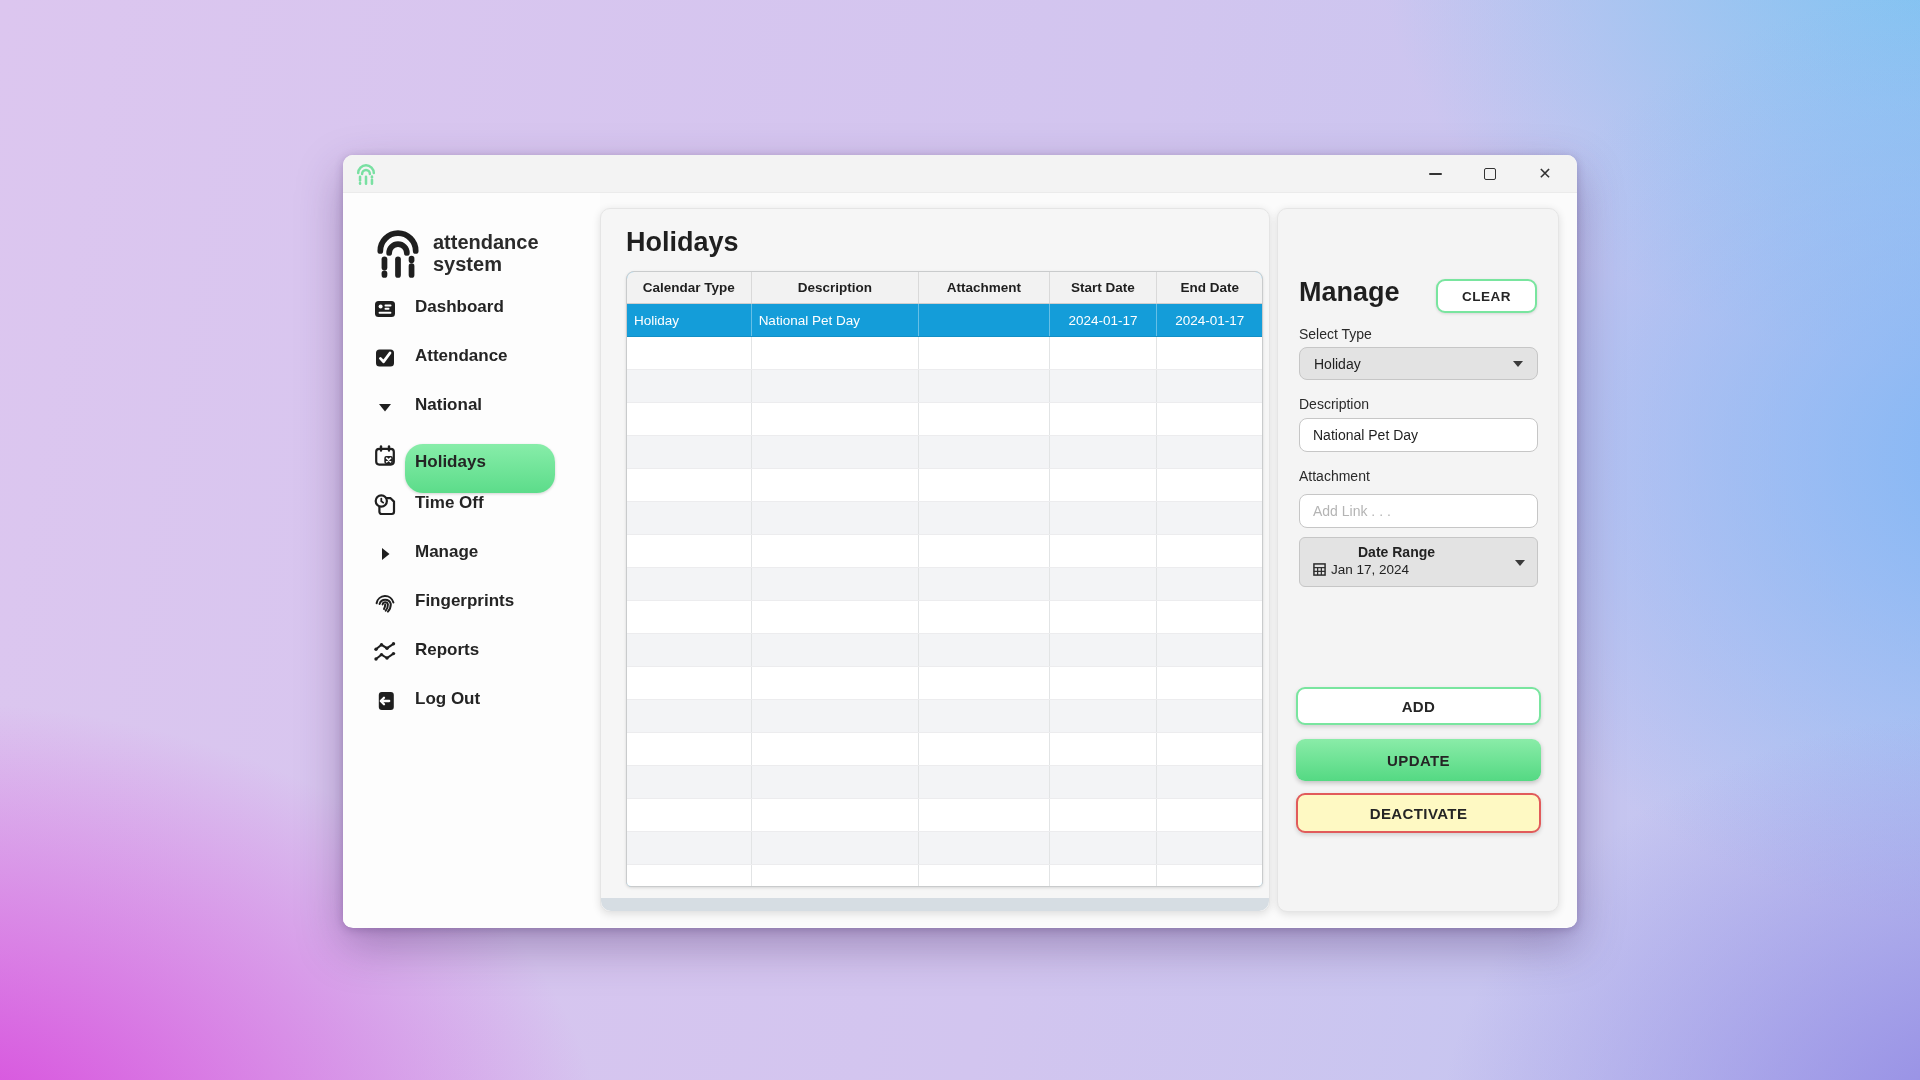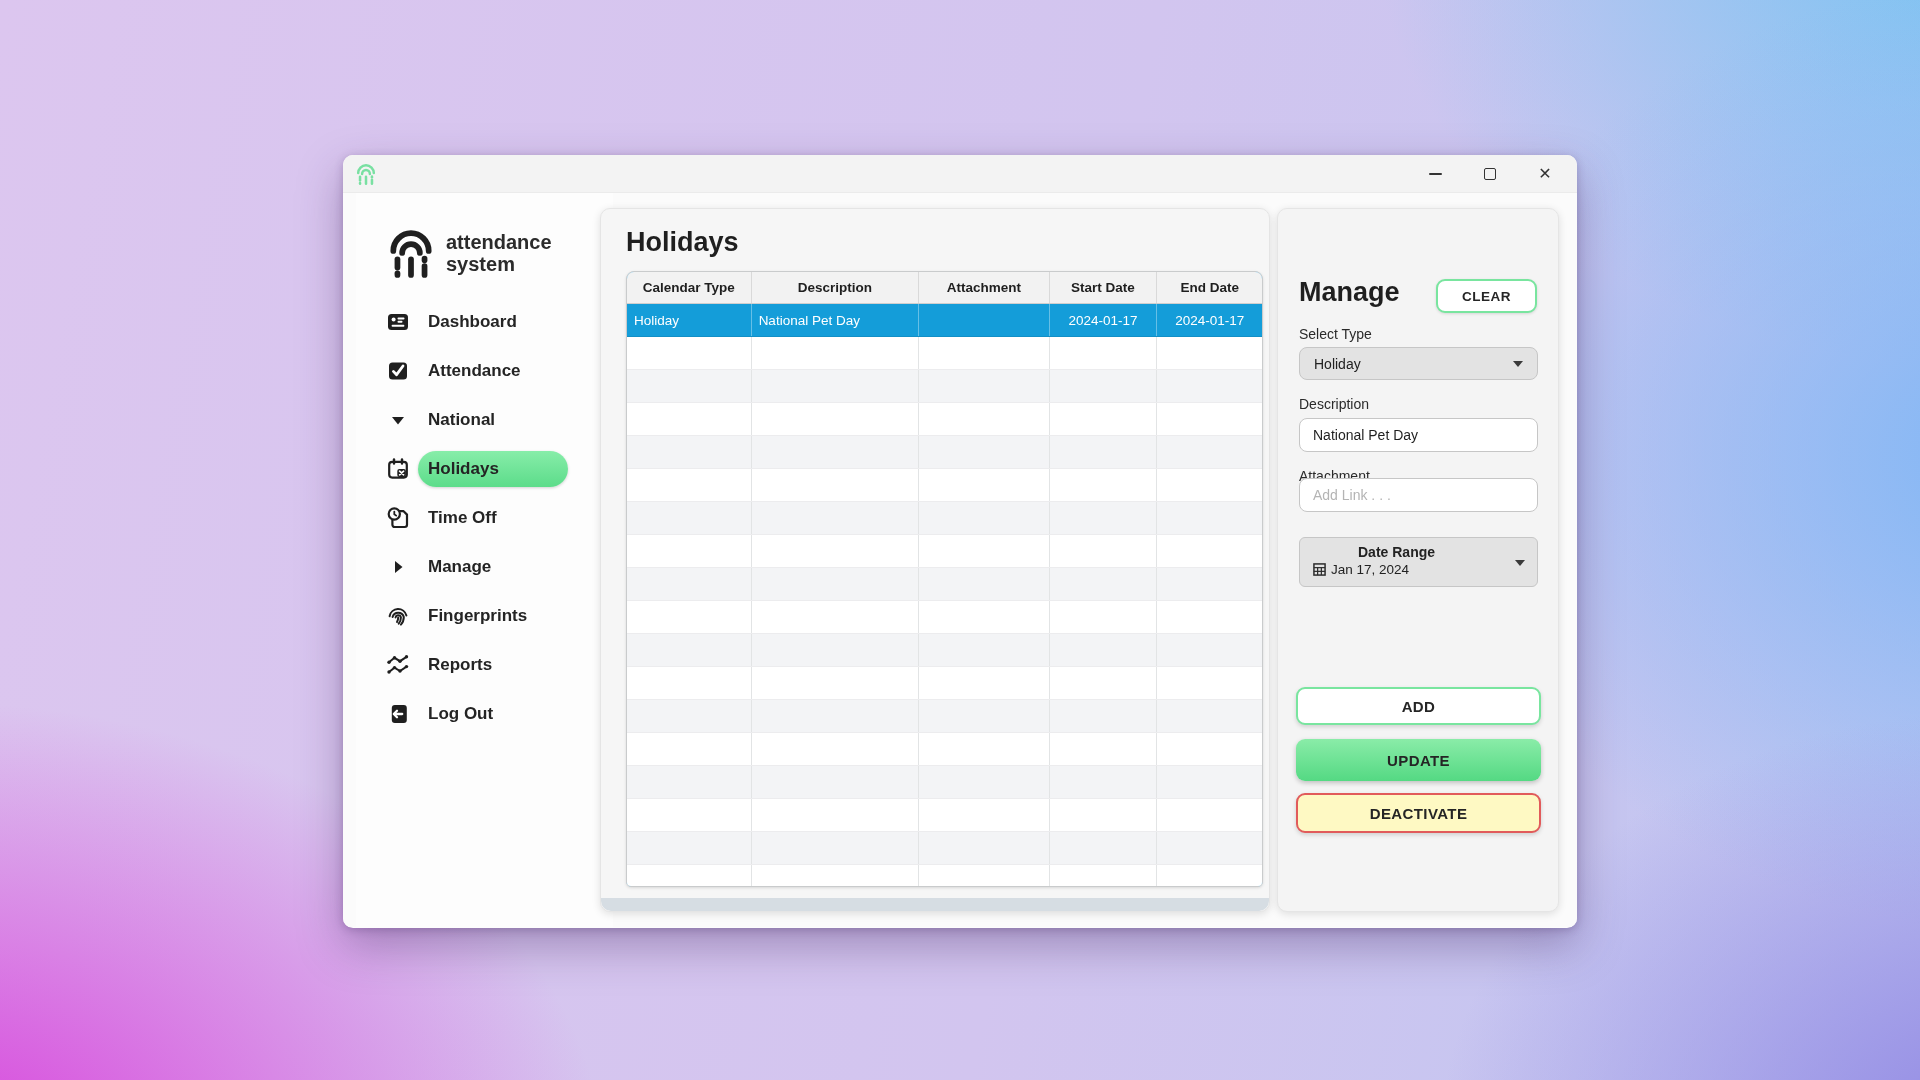--- a/index.html
+++ b/index.html
@@ -26,26 +26,26 @@
   }
   .titlebar .app-ico { width:22px; height:22px; color:#79e0a2; }
   .tb-controls { margin-left:auto; display:flex; align-items:center; gap:27px; }
   .tb-btn { width:28px; height:28px; display:flex; align-items:center; justify-content:center; color:#333; cursor:default; }
   .tb-min-bar { width:13px; height:2px; background:#333; border-radius:1px; }
   .tb-max-box { width:12px; height:12px; border:1.6px solid #333; border-radius:2px; }
   .tb-close { font-size:16px; line-height:1; color:#333; }
   
   .content { position:relative; height:734px; background:#fbfbfb; }
   
-  .sidebar { position:absolute; left:13px; top:0; width:257px; height:100%; background:#fdfdfd; padding-top:30px; }
+  .sidebar { position:absolute; left:0; top:0; width:257px; height:100%; background:#fdfdfd; padding-top:30px; }
   .logo { display:flex; align-items:center; gap:10px; padding-left:30px; height:60px; }
   .logo-ico { width:50px; height:50px; color:#1f1f1f; flex:0 0 auto; }
   .logo-text { font-size:20px; font-weight:700; line-height:1.1; color:#2b2b2b; }
   .nav { margin-top:14px; }
-  .nav-item { height:49px; display:flex; align-items:center; padding-left:30px; cursor:default; }
+  .nav-item { height:49px; display:flex; padding-left:30px; cursor:default; }
   .nav-icon { width:24px; height:24px; display:flex; align-items:center; justify-content:center; color:#1f1f1f; flex:0 0 auto; }
   .nav-icon svg { width:24px; height:24px; }
   .nav-label { margin-left:18px; font-size:17px; font-weight:700; color:#242424; }
   .nav-item.active .nav-label {
     margin-left:8px; width:150px; padding:8px 10px 8px 10px; border-radius:18px;
     background:linear-gradient(180deg,#87eda9 0%, #5cdc8a 100%);
     box-shadow:0 1px 3px rgba(0,0,0,0.18);
   }
   
   .card {
@@ -432,21 +432,21 @@
       <div class="flabel" style="top:117px">Select Type</div>
       <div class="fld dropdown" style="top:138px">
         <span>Holiday</span>
         <span class="dd-arrow"></span>
       </div>
 
       <div class="flabel" style="top:187px">Description</div>
       <input class="fld tinput" style="top: 209px;" value="National Pet Day">
 
       <div class="flabel" style="top:259px">Attachment</div>
-      <input class="fld tinput" style="top: 269px;" placeholder="Add Link . . .">
+      <input class="fld tinput" style="top: 285px;" placeholder="Add Link . . .">
 
       <div class="datecombo" style="top:328px">
         <div class="dc-label">Date Range</div>
         <div class="dc-value">
           <svg width="13" height="13" viewBox="0 0 14 14">
               <rect x="1" y="1" width="12" height="12" fill="none" stroke="#2b2b2b" stroke-width="1.6"></rect>
               <line x1="1" y1="5" x2="13" y2="5" stroke="#2b2b2b" stroke-width="1.3"></line>
               <line x1="1" y1="9" x2="13" y2="9" stroke="#2b2b2b" stroke-width="1.3"></line>
               <line x1="5" y1="5" x2="5" y2="13" stroke="#2b2b2b" stroke-width="1.3"></line>
               <line x1="9" y1="5" x2="9" y2="13" stroke="#2b2b2b" stroke-width="1.3"></line>

